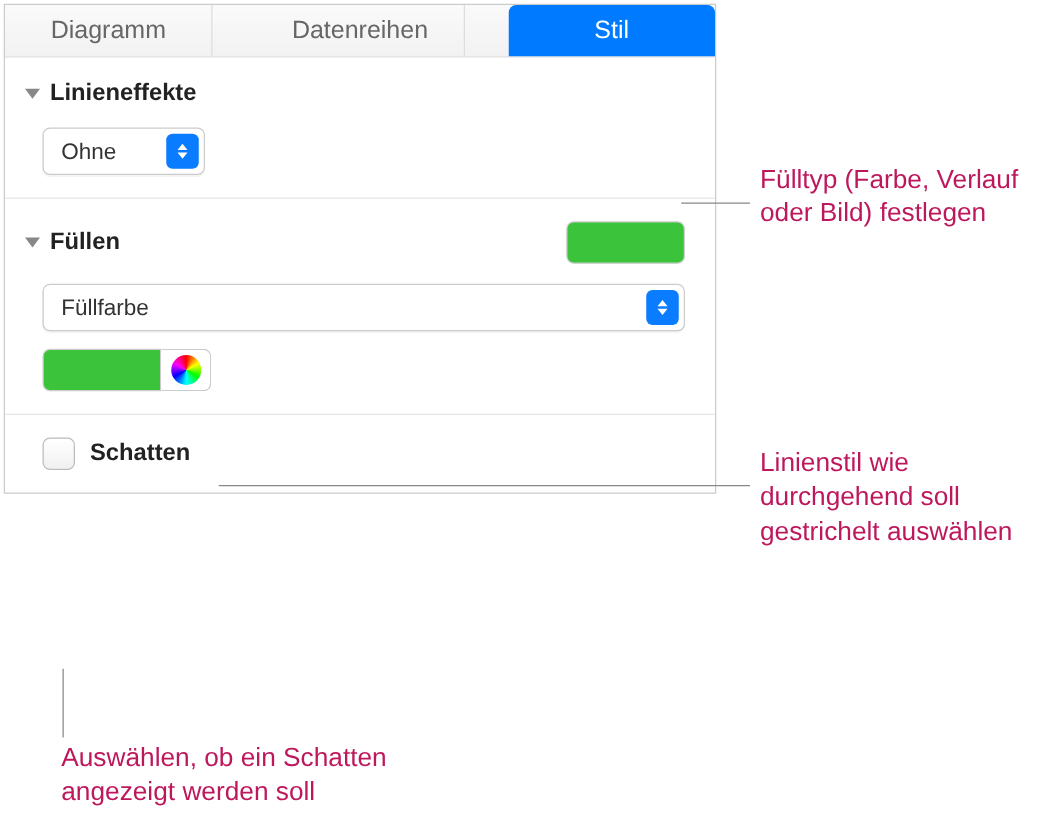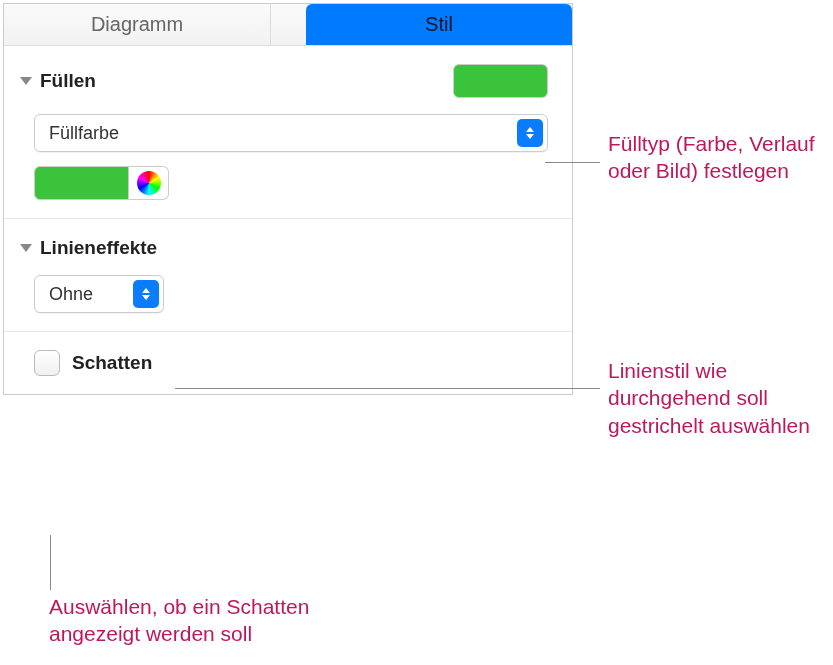--- a/index.html
+++ b/index.html
@@ -33,21 +33,21 @@
       align-items: center;
       justify-content: center;
       font-size: 20px;
       color: #666;
       border-right: 1px solid #ddd;
       cursor: pointer;
     }
     .tab:last-child { border-right: none; }
     .tab.active {
       background: #007aff;
-      color: #0f172a;
+      color: #ffffff;
       border-radius: 6px 6px 0 0;
     }
     .section {
       padding: 18px 24px 18px 30px;
       border-bottom: 1px solid #e5e5e5;
     }
     .section:last-child { border-bottom: none; }
     .section-header {
       display: flex;
       align-items: center;
@@ -181,21 +181,36 @@
       background: #888;
       width: 1px;
     }
   </style>
 </head>
 <body>
 
 <div class="panel">
   <div class="tabs">
     <div class="tab">Diagramm</div>
+    <div class="tab">Datenreihen</div>
     <div class="tab active">Stil</div>
+  </div>
+
+  <div class="section">
+    <div class="section-title-wrap" style="margin-bottom:16px;">
+      <div class="disclosure"></div>
+      <div class="section-title">Linieneffekte</div>
+    </div>
+    <div class="popup popup-small">
+      <span>Ohne</span>
+      <div class="popup-stepper">
+        <div class="stepper-arrow-up"></div>
+        <div class="stepper-arrow-down"></div>
+      </div>
+    </div>
   </div>
 
   <div class="section">
     <div class="section-header">
       <div class="section-title-wrap">
         <div class="disclosure"></div>
         <div class="section-title">Füllen</div>
       </div>
       <div class="swatch-large"></div>
     </div>
@@ -207,34 +222,20 @@
       </div>
     </div>
     <div class="color-row">
       <div class="color-well"></div>
       <div class="color-wheel-btn">
         <div class="color-wheel"></div>
       </div>
     </div>
   </div>
 
-  <div class="section">
-    <div class="section-title-wrap" style="margin-bottom:16px;">
-      <div class="disclosure"></div>
-      <div class="section-title">Linieneffekte</div>
-    </div>
-    <div class="popup popup-small">
-      <span>Ohne</span>
-      <div class="popup-stepper">
-        <div class="stepper-arrow-up"></div>
-        <div class="stepper-arrow-down"></div>
-      </div>
-    </div>
-  </div>
-
   <div class="section" style="border-bottom:none;">
     <div class="checkbox-row">
       <div class="checkbox"></div>
       <div class="checkbox-label">Schatten</div>
     </div>
   </div>
 </div>
 
 <div class="callout-line" style="left:545px; top:162px; width:55px;"></div>
 <div class="callout-text" style="left:608px; top:130px; width:210px;">Fülltyp (Farbe, Verlauf oder Bild) festlegen</div>

